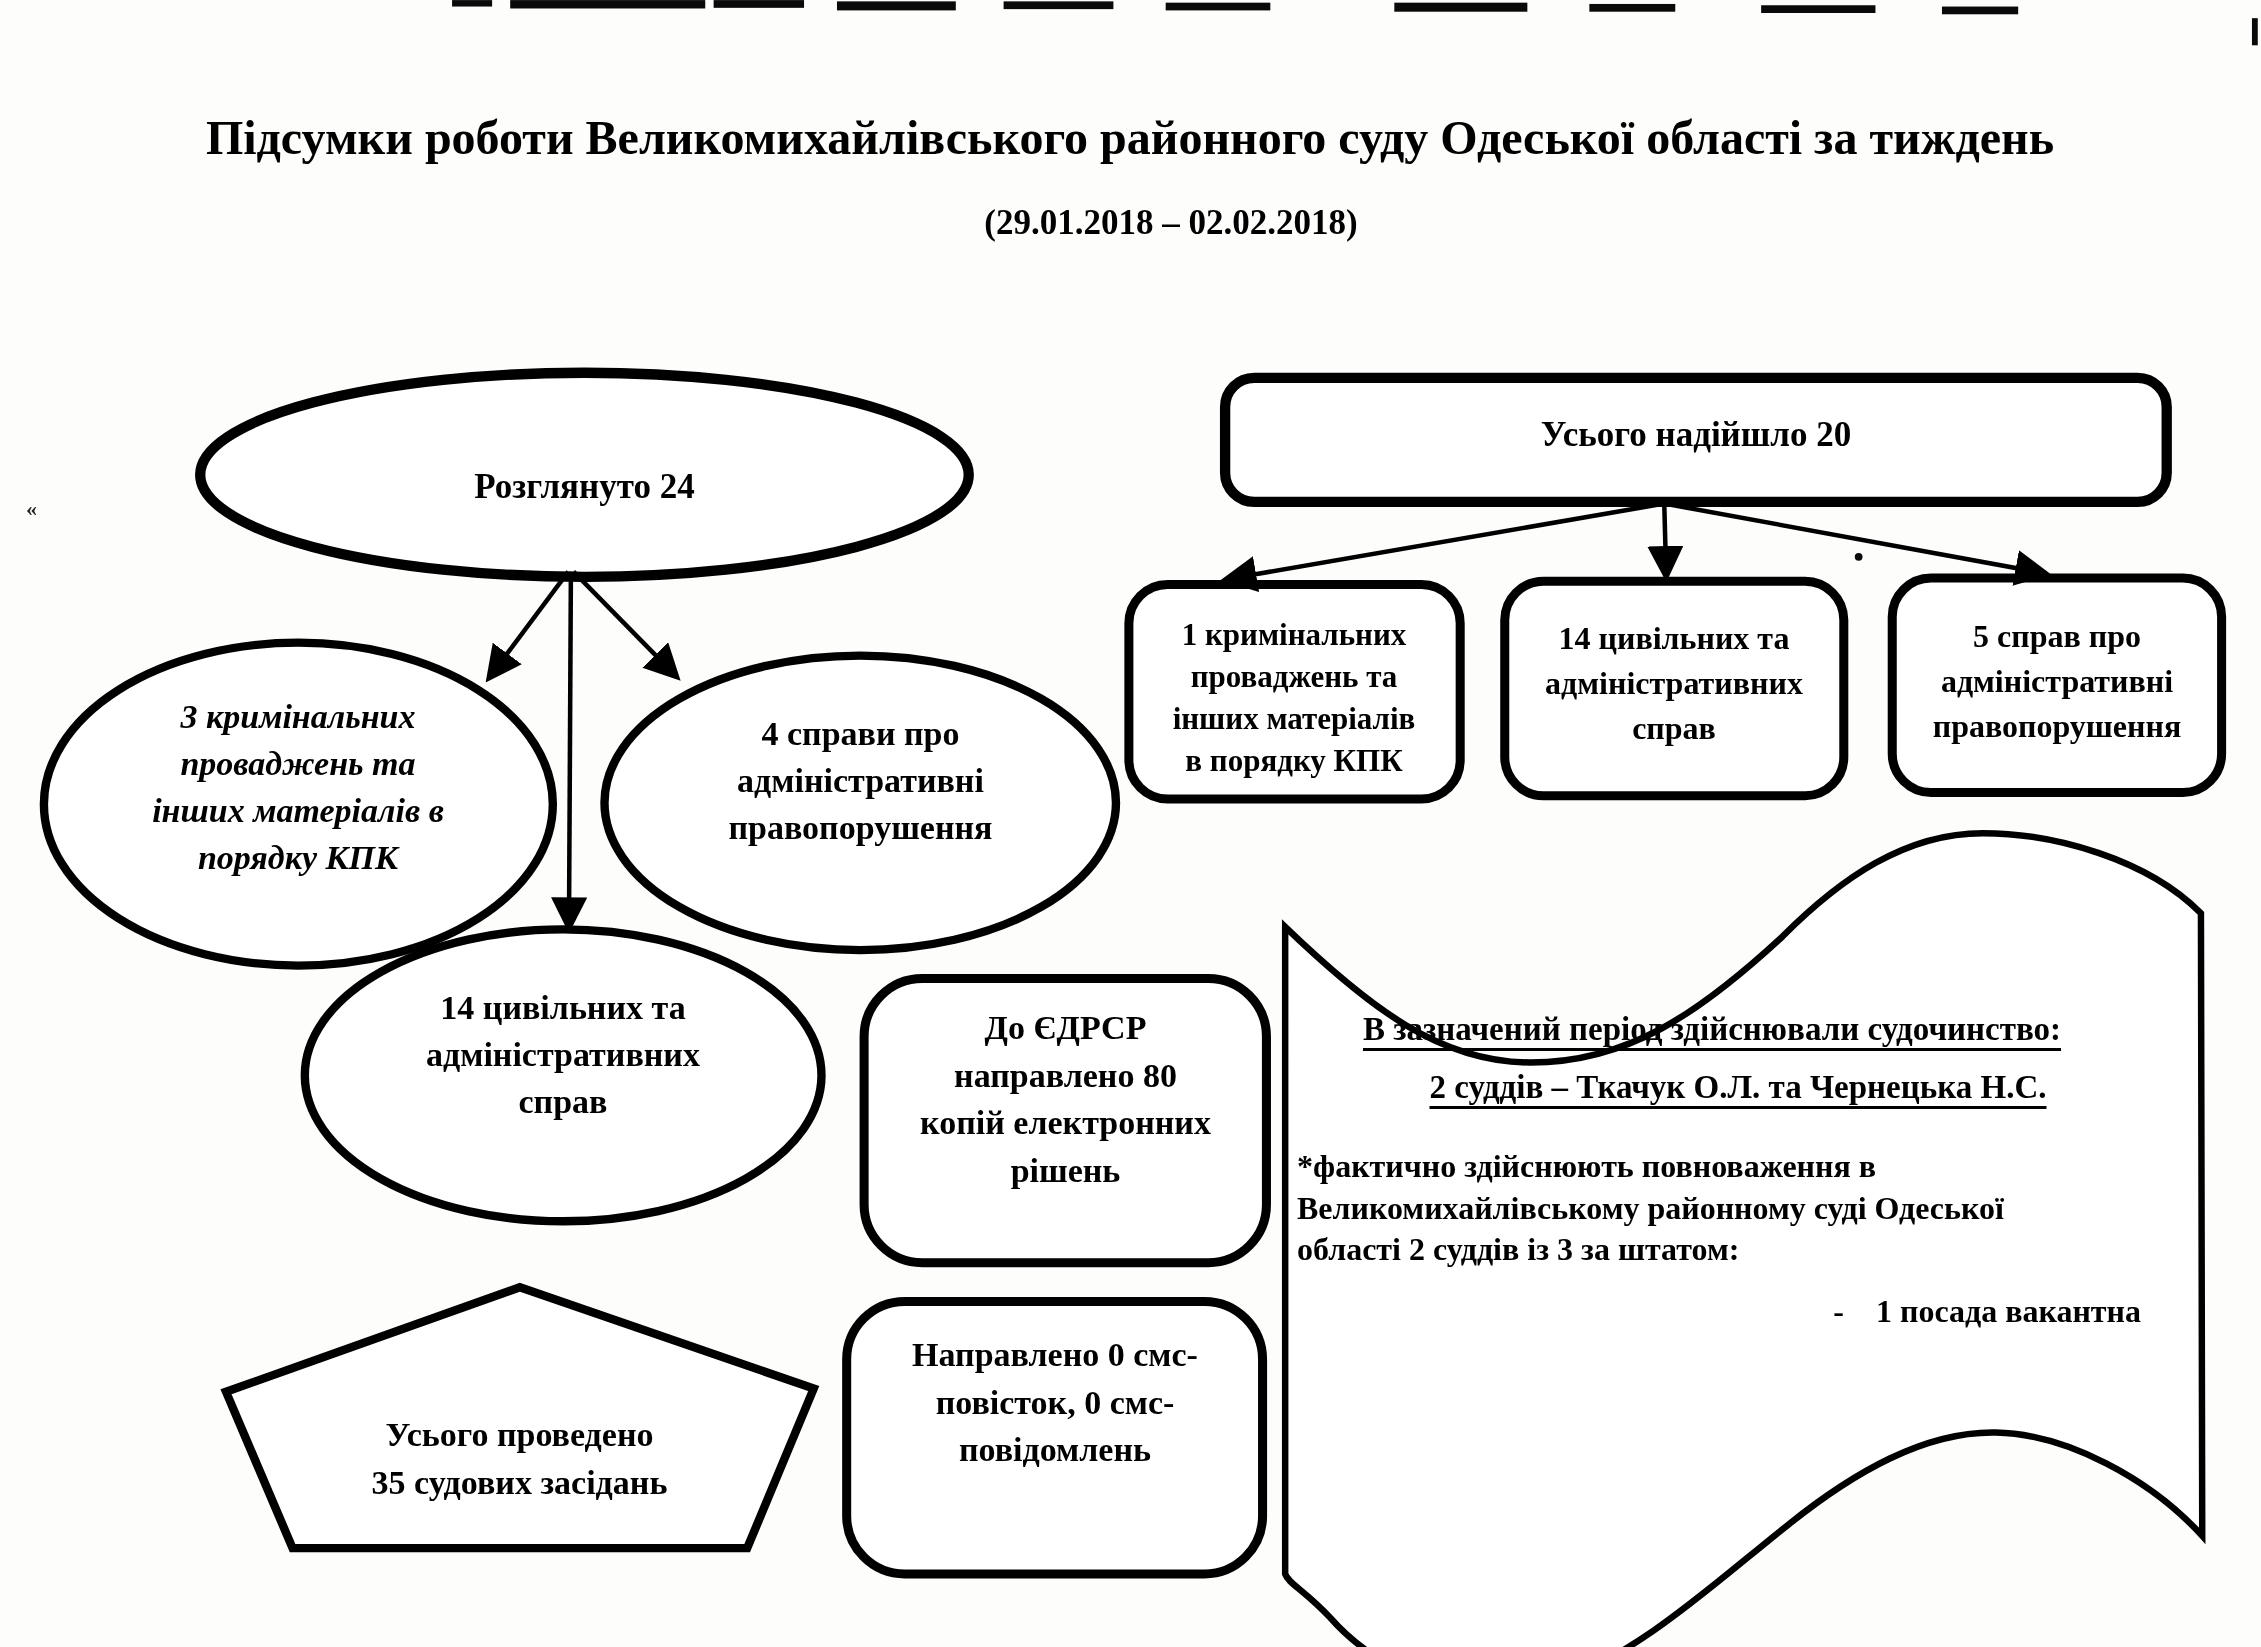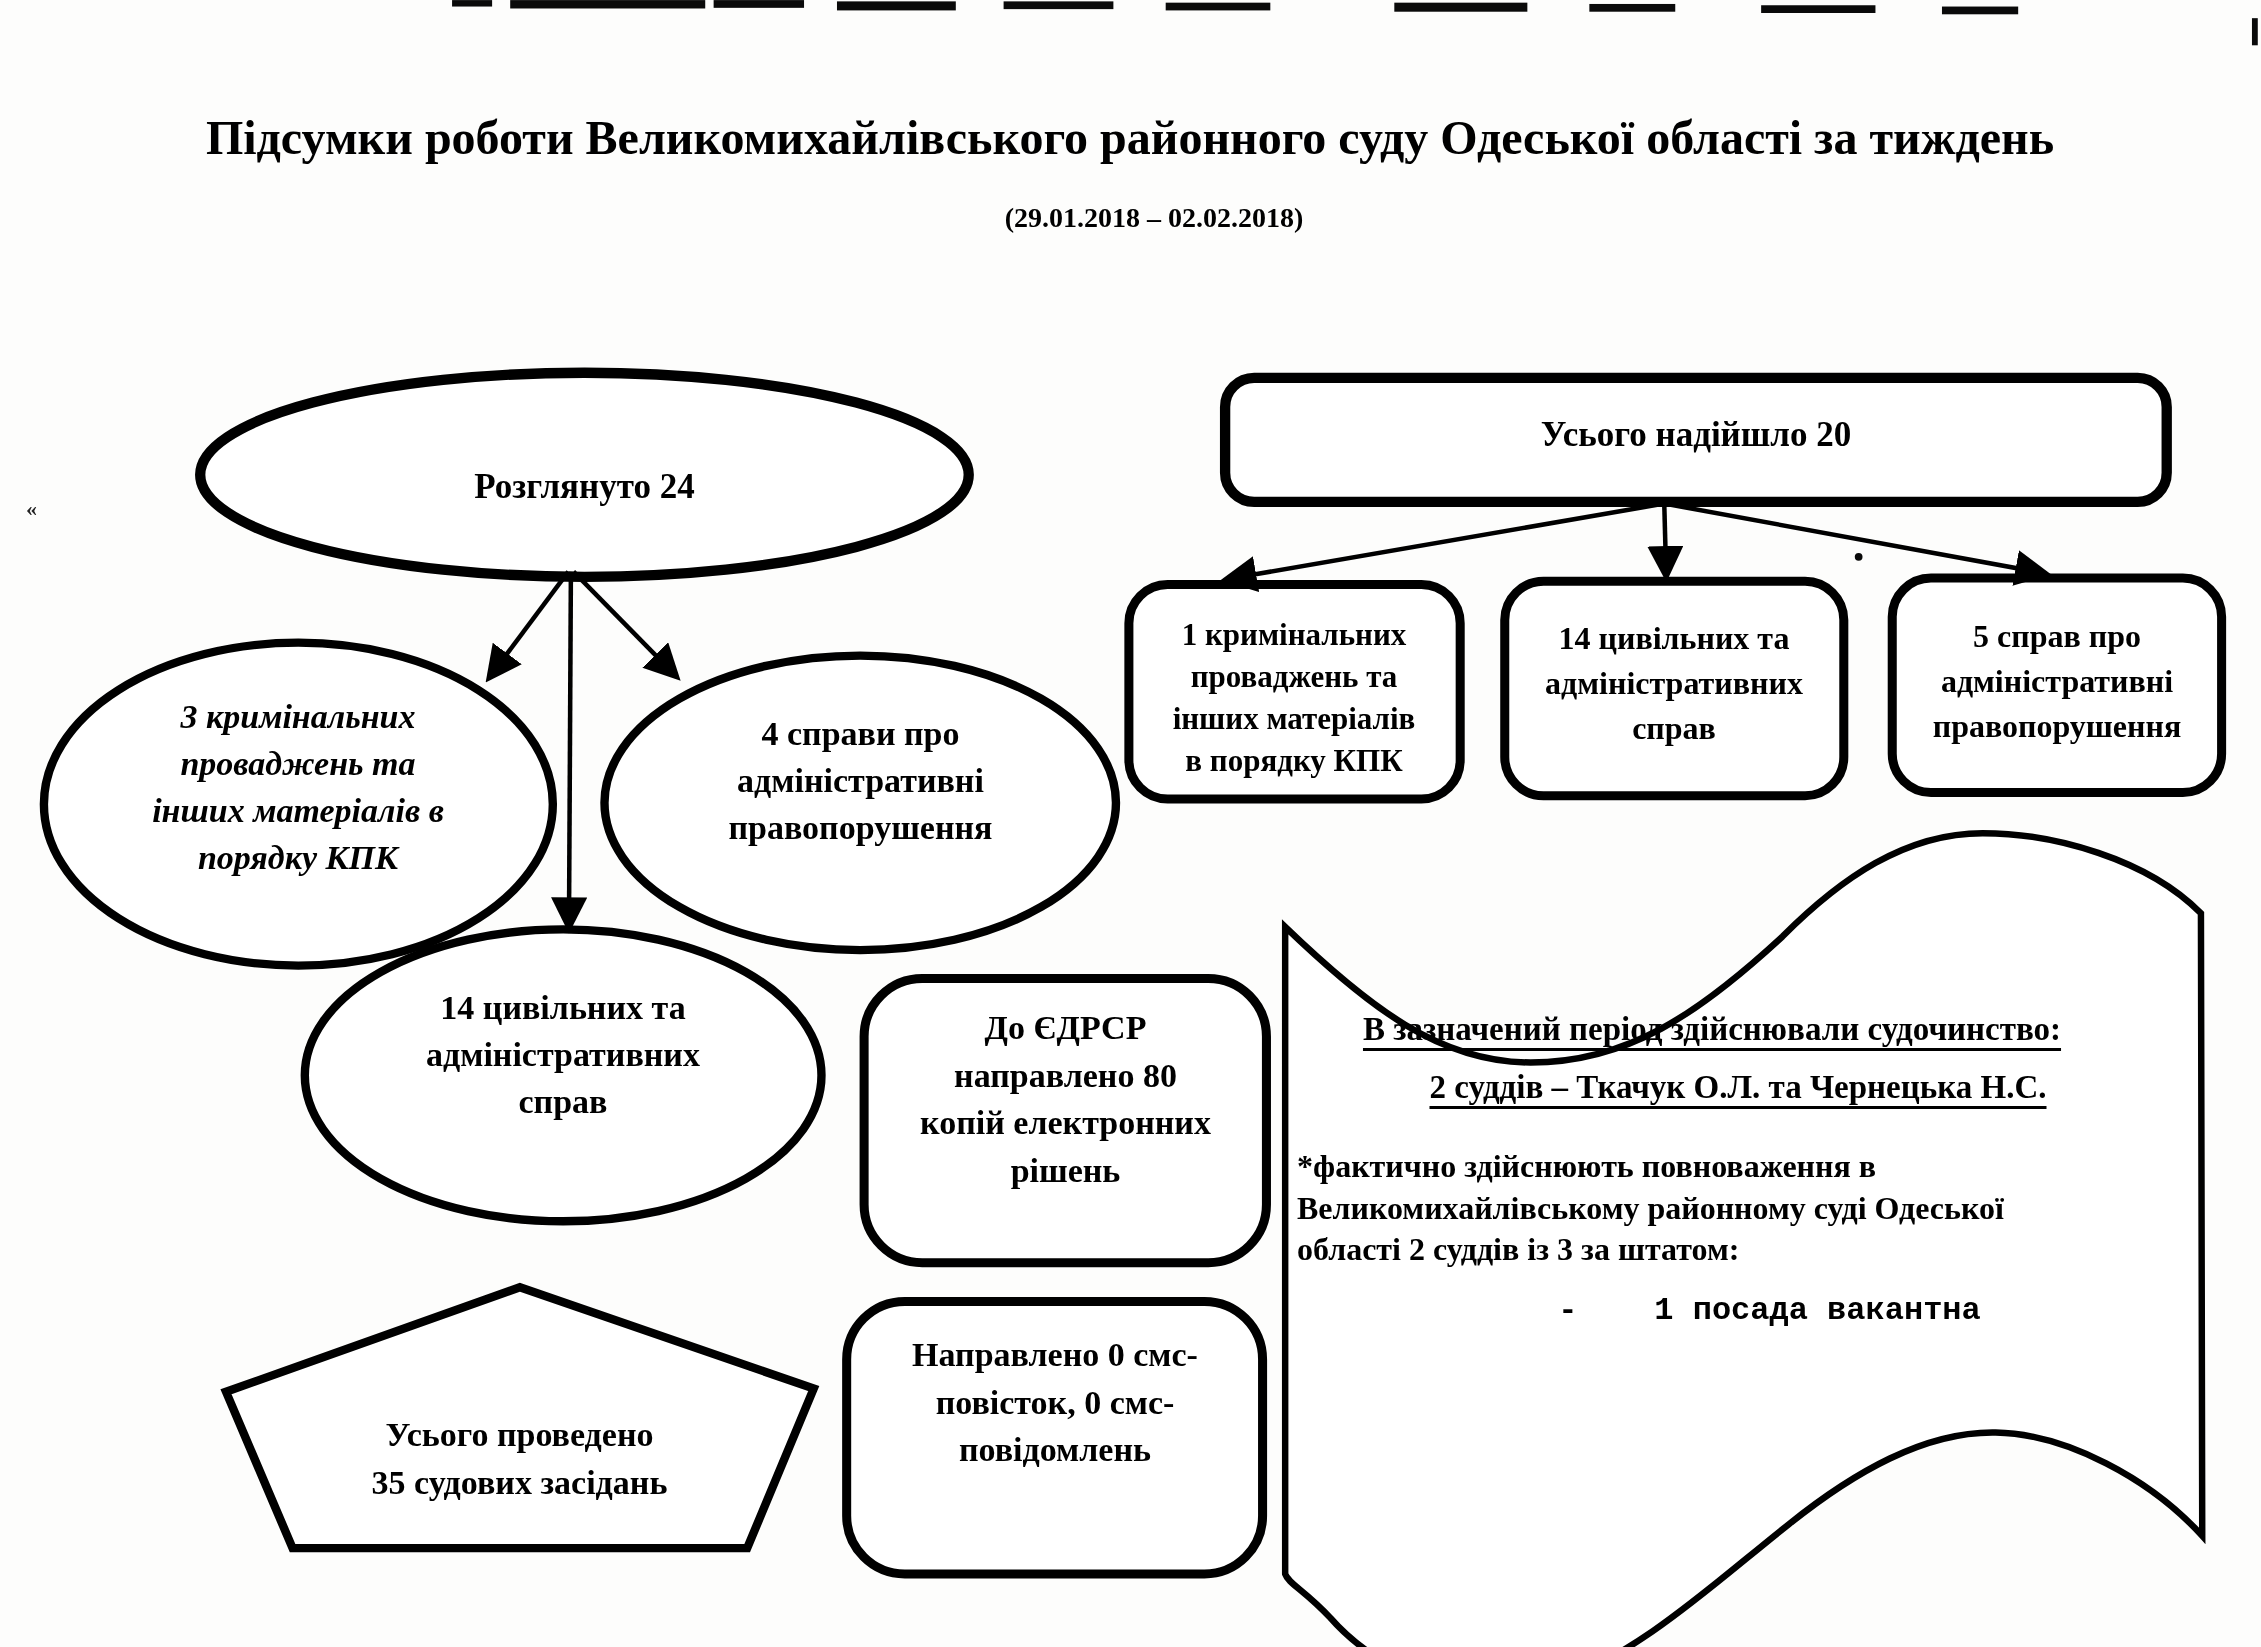--- a/index.html
+++ b/index.html
@@ -18,22 +18,22 @@
     text-align:center;
     white-space:pre-line;
     line-height:1.38;
     margin-top:8px;
   }
   .title{
     left:161px;top:105px;width:1938px;
     font-size:48px;line-height:1.05;
   }
   .subtitle{
-    left:702px;top:191px;width:904px;
-    font-size:28px;
+    left:719px;top:191px;width:904px;
+    font-size:35px;
   }
   .e1{left:294px;top:455px;width:581px;font-size:35px;}
   .e2{left:72px;top:686px;width:452px;font-size:34px;font-style:italic;}
   .e3{left:636px;top:703px;width:449px;font-size:34px;}
   .e4{left:337px;top:977px;width:452px;font-size:34px;}
   .r0{left:1225px;top:403px;width:942px;font-size:35px;}
   .ra{left:1135px;top:606px;width:318px;font-size:31px;line-height:1.36;}
   .rb{left:1511px;top:608px;width:326px;font-size:32px;line-height:1.40;}
   .rc{left:1899px;top:606px;width:316px;font-size:32px;line-height:1.40;}
   .rd{left:877px;top:996px;width:377px;font-size:34px;line-height:1.40;}
@@ -50,21 +50,21 @@
     font-size:33px;text-align:center;white-space:nowrap;
     text-decoration:underline;
     text-decoration-thickness:3.2px;text-underline-offset:7.8px;
   }
   .scroll-note{
     left:1297px;top:1138px;width:878px;
     font-size:32px;text-align:left;line-height:1.30;
   }
   .scroll-vacancy{
     left:1398px;top:1281px;width:743px;
-    font-size:32px;text-align:center;white-space:pre;font-family:Liberation Mono, monospace;
+    font-size:32px;text-align:right;white-space:pre;
   }
   .speck{
     position:absolute;left:26px;top:496px;
     font-size:22px;font-weight:700;color:#222;
   }
 </style>
 </head>
 <body>
 
 <div id="page">

